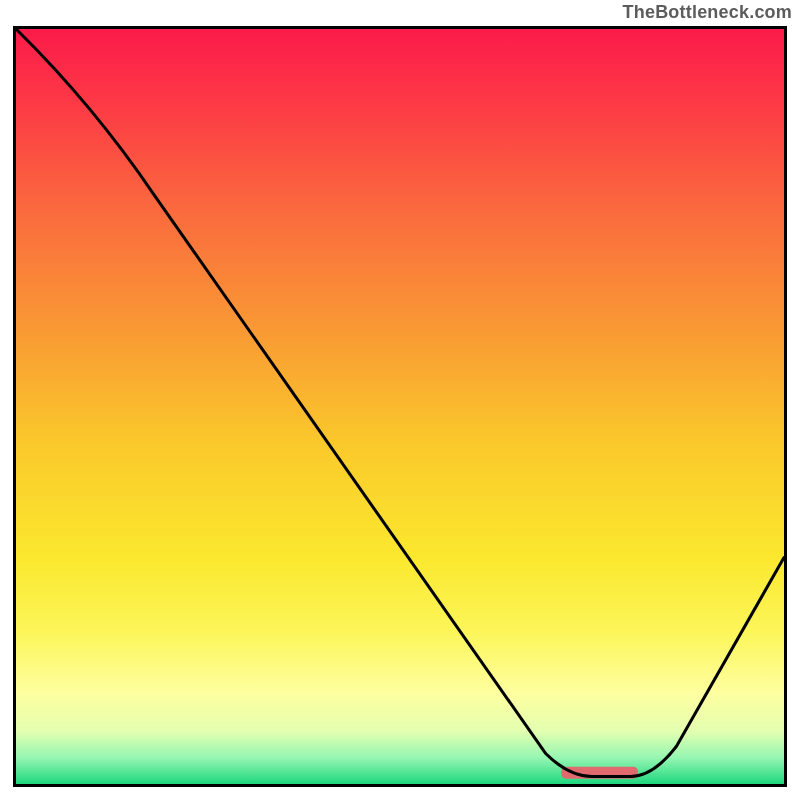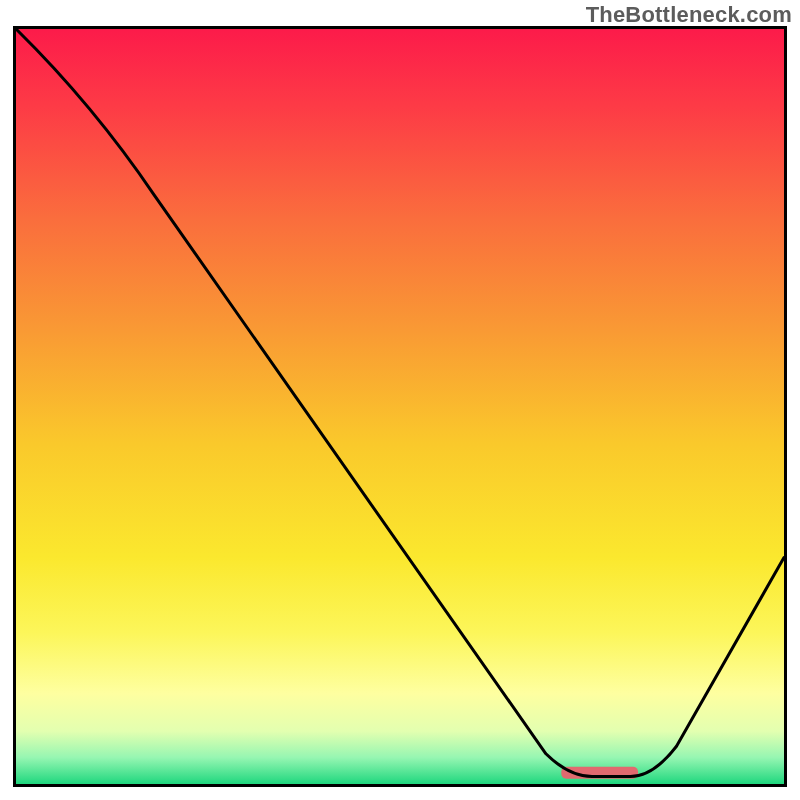--- a/index.html
+++ b/index.html
@@ -12,21 +12,21 @@
   }
   .frame {
     position: relative;
     width: 800px;
     height: 800px;
   }
   .watermark {
     position: absolute;
     top: 2px;
     right: 8px;
-    font-size: 22px;
+    font-size: 18px;
     font-weight: 600;
     color: #5c5c5c;
     letter-spacing: 0.2px;
   }
   .plot {
     position: absolute;
     left: 13px;
     top: 26px;
     width: 774px;
     height: 761px;

